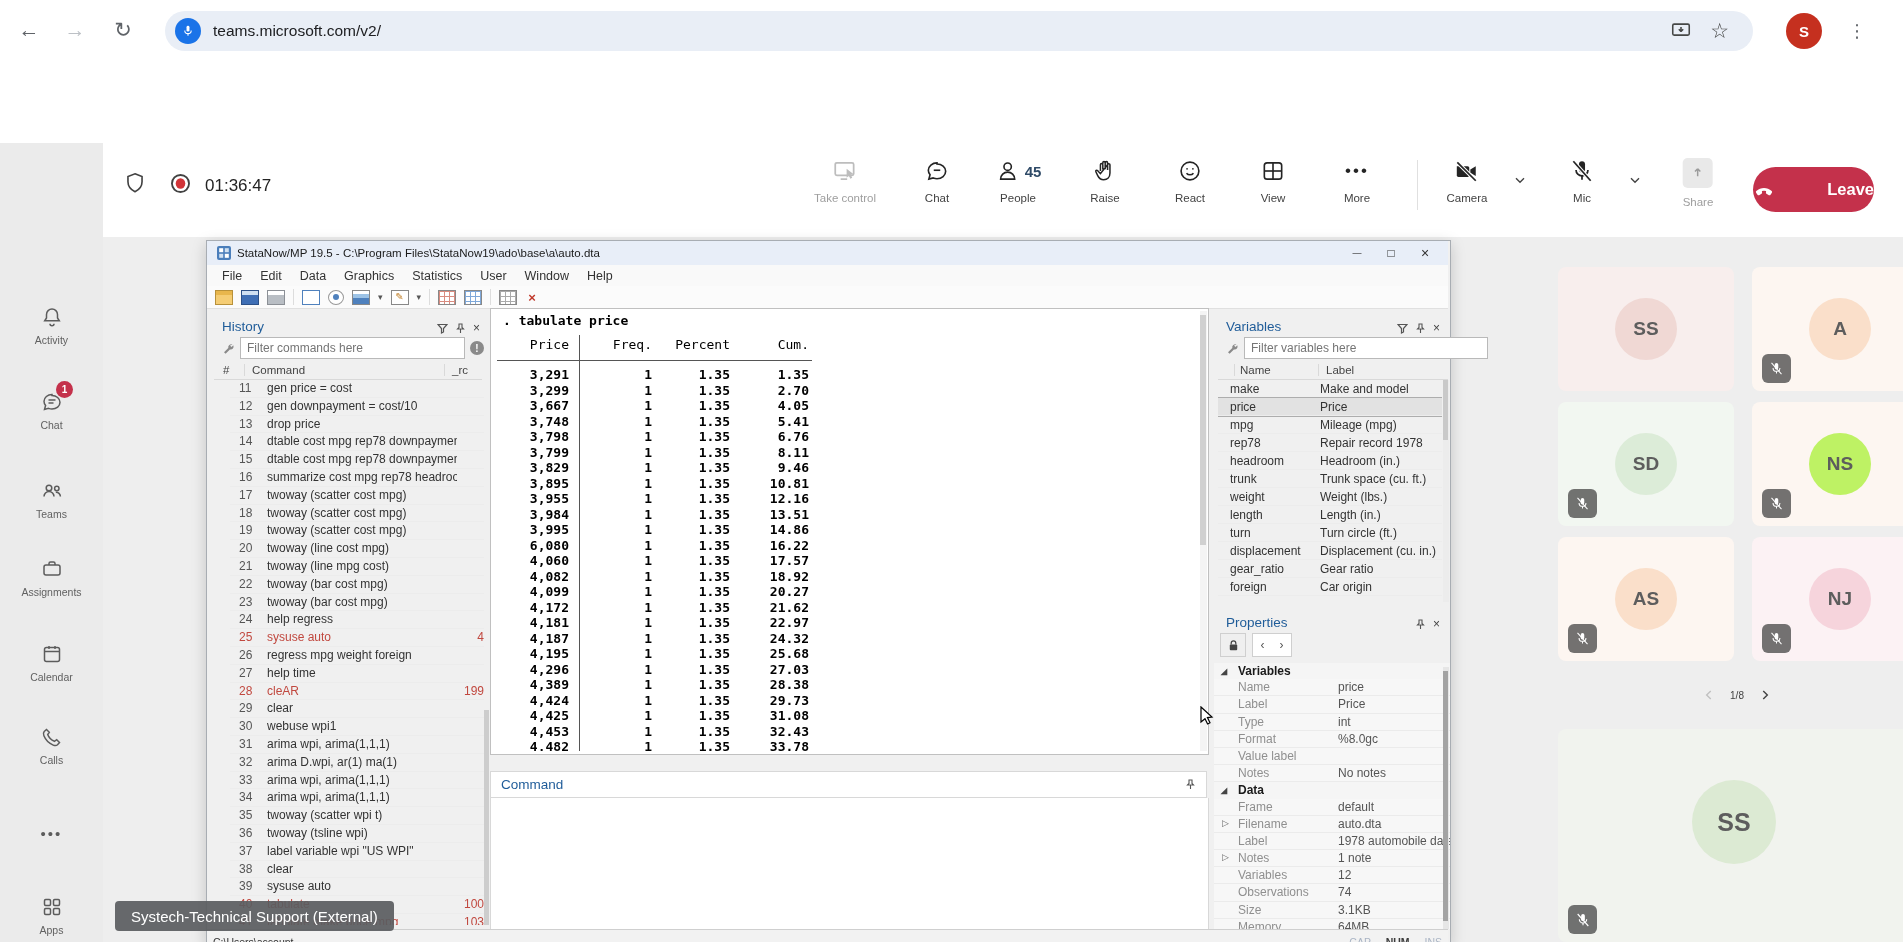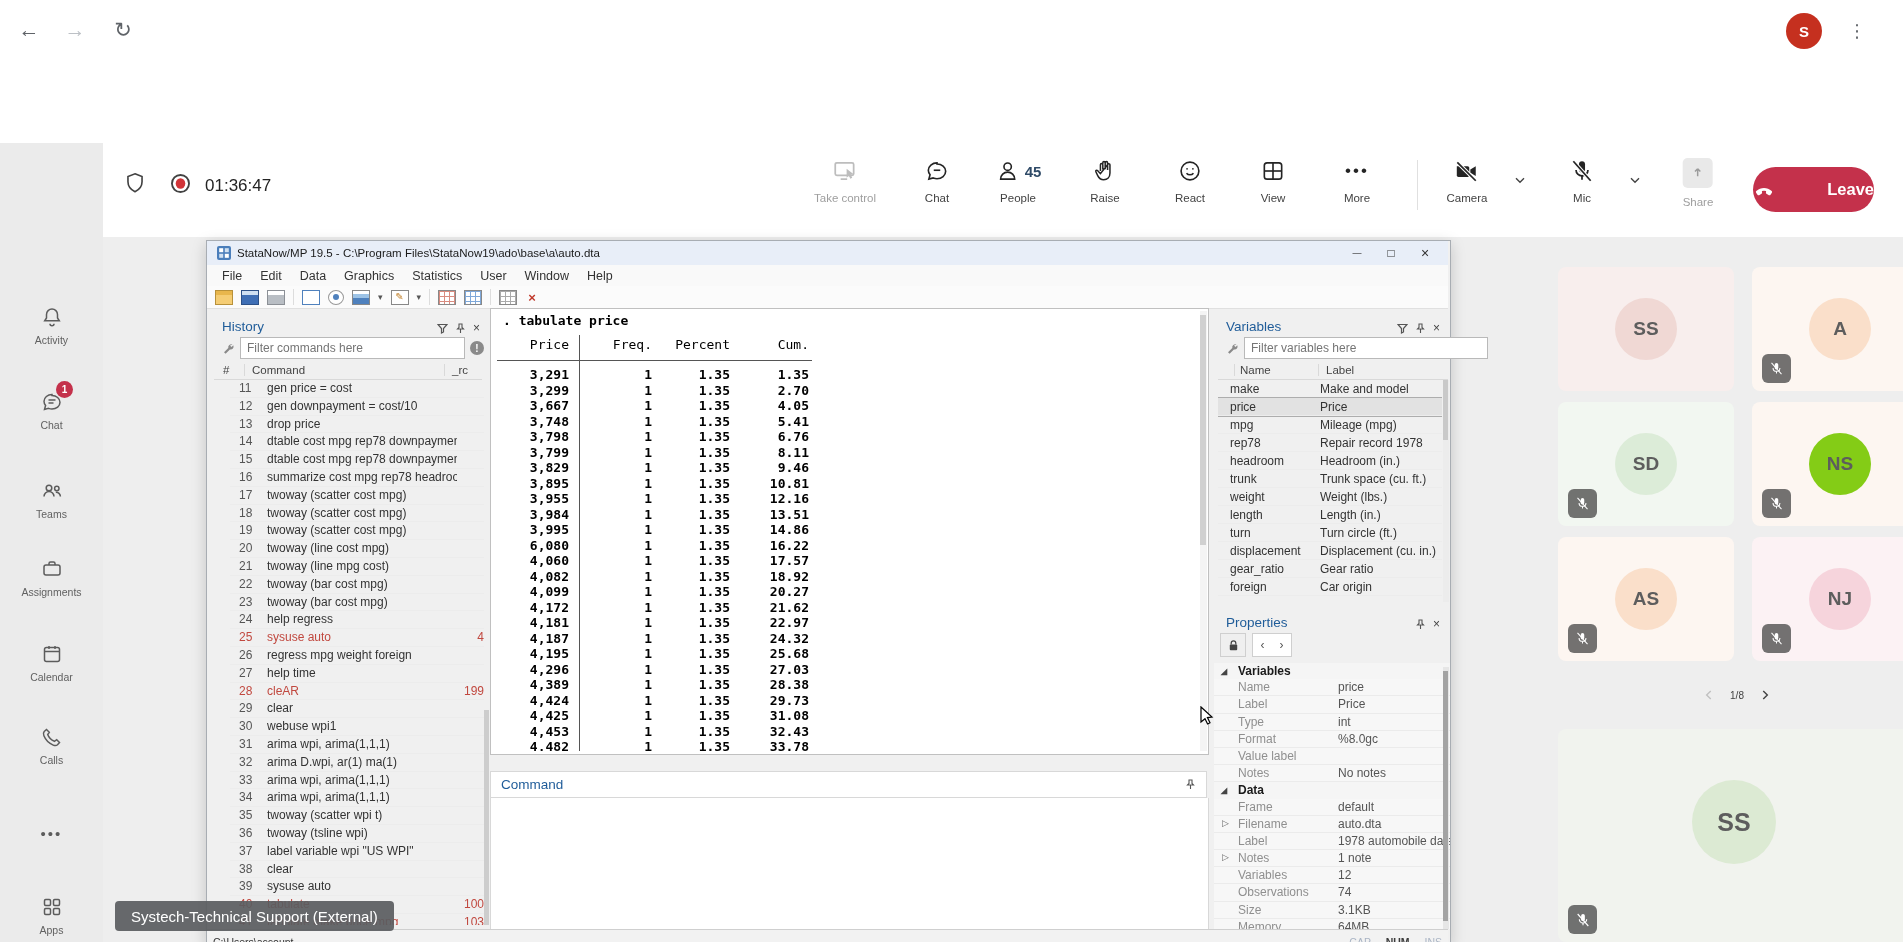--- a/index.html
+++ b/index.html
@@ -176,20 +176,39 @@
 <div class="abs browser-bar">
   <div class="abs ic nav-glyph" style="left:12px;top:13px;">
       <span>←</span>
     </div>
   <div class="abs ic nav-glyph" style="left:58px;top:13px;color:#bdc1c6;">
       <span>→</span>
     </div>
   <div class="abs ic nav-glyph" style="left:106px;top:13px;">
       <span>↻</span>
     </div>
+  <div class="abs omnibox">
+    <div class="ic mic-badge">
+      <svg width="14" height="14" viewBox="0 0 24 24">
+          <rect x="9.5" y="3" width="5" height="10" rx="2.5" fill="#fff"></rect>
+          <path d="M6.5 11a5.5 5.5 0 0 0 11 0" fill="none" stroke="#fff" stroke-width="1.8"></path>
+          <line x1="12" y1="16.5" x2="12" y2="20" stroke="#fff" stroke-width="1.8"></line>
+        </svg>
+    </div>
+    <span class="url-text">teams.microsoft.com/v2/</span>
+    <div class="omni-icons">
+      <span>
+        <svg width="22" height="22" viewBox="0 0 24 24" fill="none" stroke="#454746" stroke-width="1.7">
+            <rect x="3" y="4.5" width="18" height="12" rx="1.5"></rect>
+            <path d="M12 7.5v5m0 0l-2.4-2.4M12 12.5l2.4-2.4"></path>
+          </svg>
+      </span>
+      <span style="font-size:21px;color:#454746;">☆</span>
+    </div>
+  </div>
   <div class="abs ic avatar-s">
       <span>S</span>
     </div>
   <div class="abs ic kebab">
       <span>⋮</span>
     </div>
 </div>
 
 <div class="abs teams-header">
   <div class="abs ic waffle">
@@ -1195,21 +1214,21 @@
       <div class="badge">
         <svg width="15" height="15" viewBox="0 0 24 24">
           <rect x="9.2" y="3" width="5.6" height="10.5" rx="2.8" fill="#fff"></rect>
           <path d="M6.5 11a5.5 5.5 0 0 0 11 0" fill="none" stroke="#fff" stroke-width="1.7"></path>
           <line x1="12" y1="16.5" x2="12" y2="20" stroke="#fff" stroke-width="1.7"></line>
           <line x1="4" y1="3" x2="20" y2="21" stroke="#fff" stroke-width="1.7"></line>
         </svg>
       </div>
     </div>
     <div class="tile muted" style="left: 1752px; top: 402px; background: rgb(253, 246, 241);">
-      <div class="circ" style="background: #84cc16; text-align: center;">
+      <div class="circ" style="background: #bef264; text-align: center;">
         <span>NS</span>
       </div>
       <div class="badge">
         <svg width="15" height="15" viewBox="0 0 24 24">
           <rect x="9.2" y="3" width="5.6" height="10.5" rx="2.8" fill="#fff"></rect>
           <path d="M6.5 11a5.5 5.5 0 0 0 11 0" fill="none" stroke="#fff" stroke-width="1.7"></path>
           <line x1="12" y1="16.5" x2="12" y2="20" stroke="#fff" stroke-width="1.7"></line>
           <line x1="4" y1="3" x2="20" y2="21" stroke="#fff" stroke-width="1.7"></line>
         </svg>
       </div>

